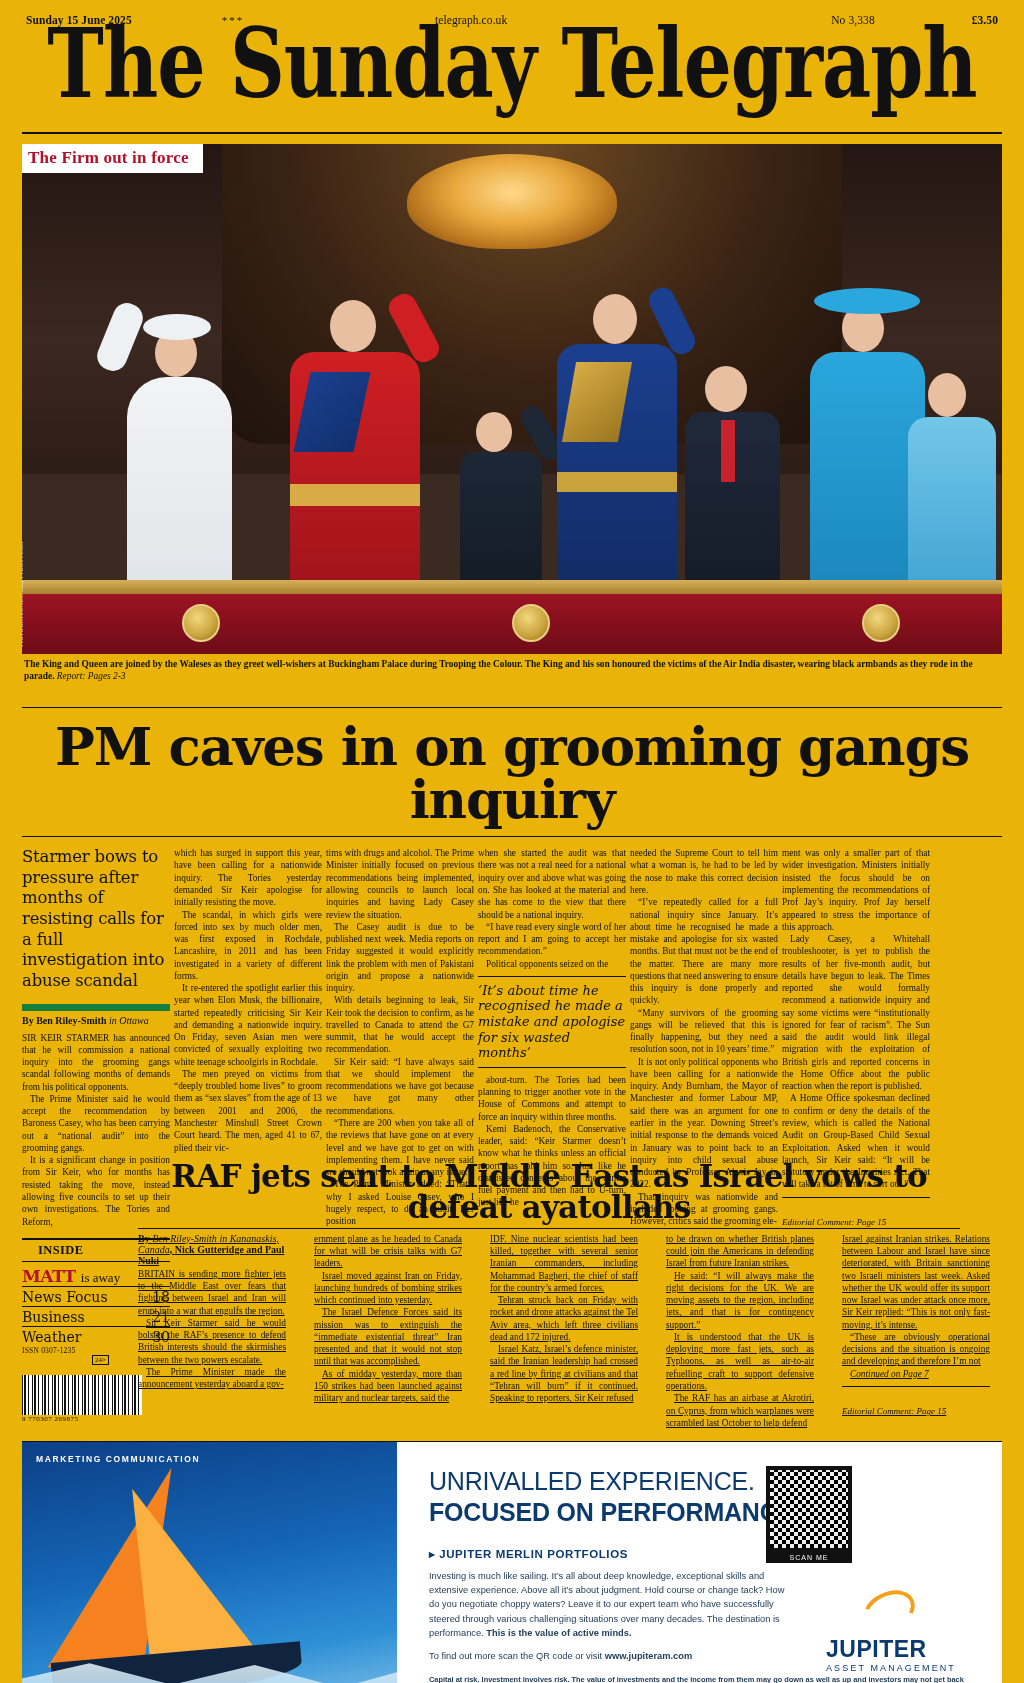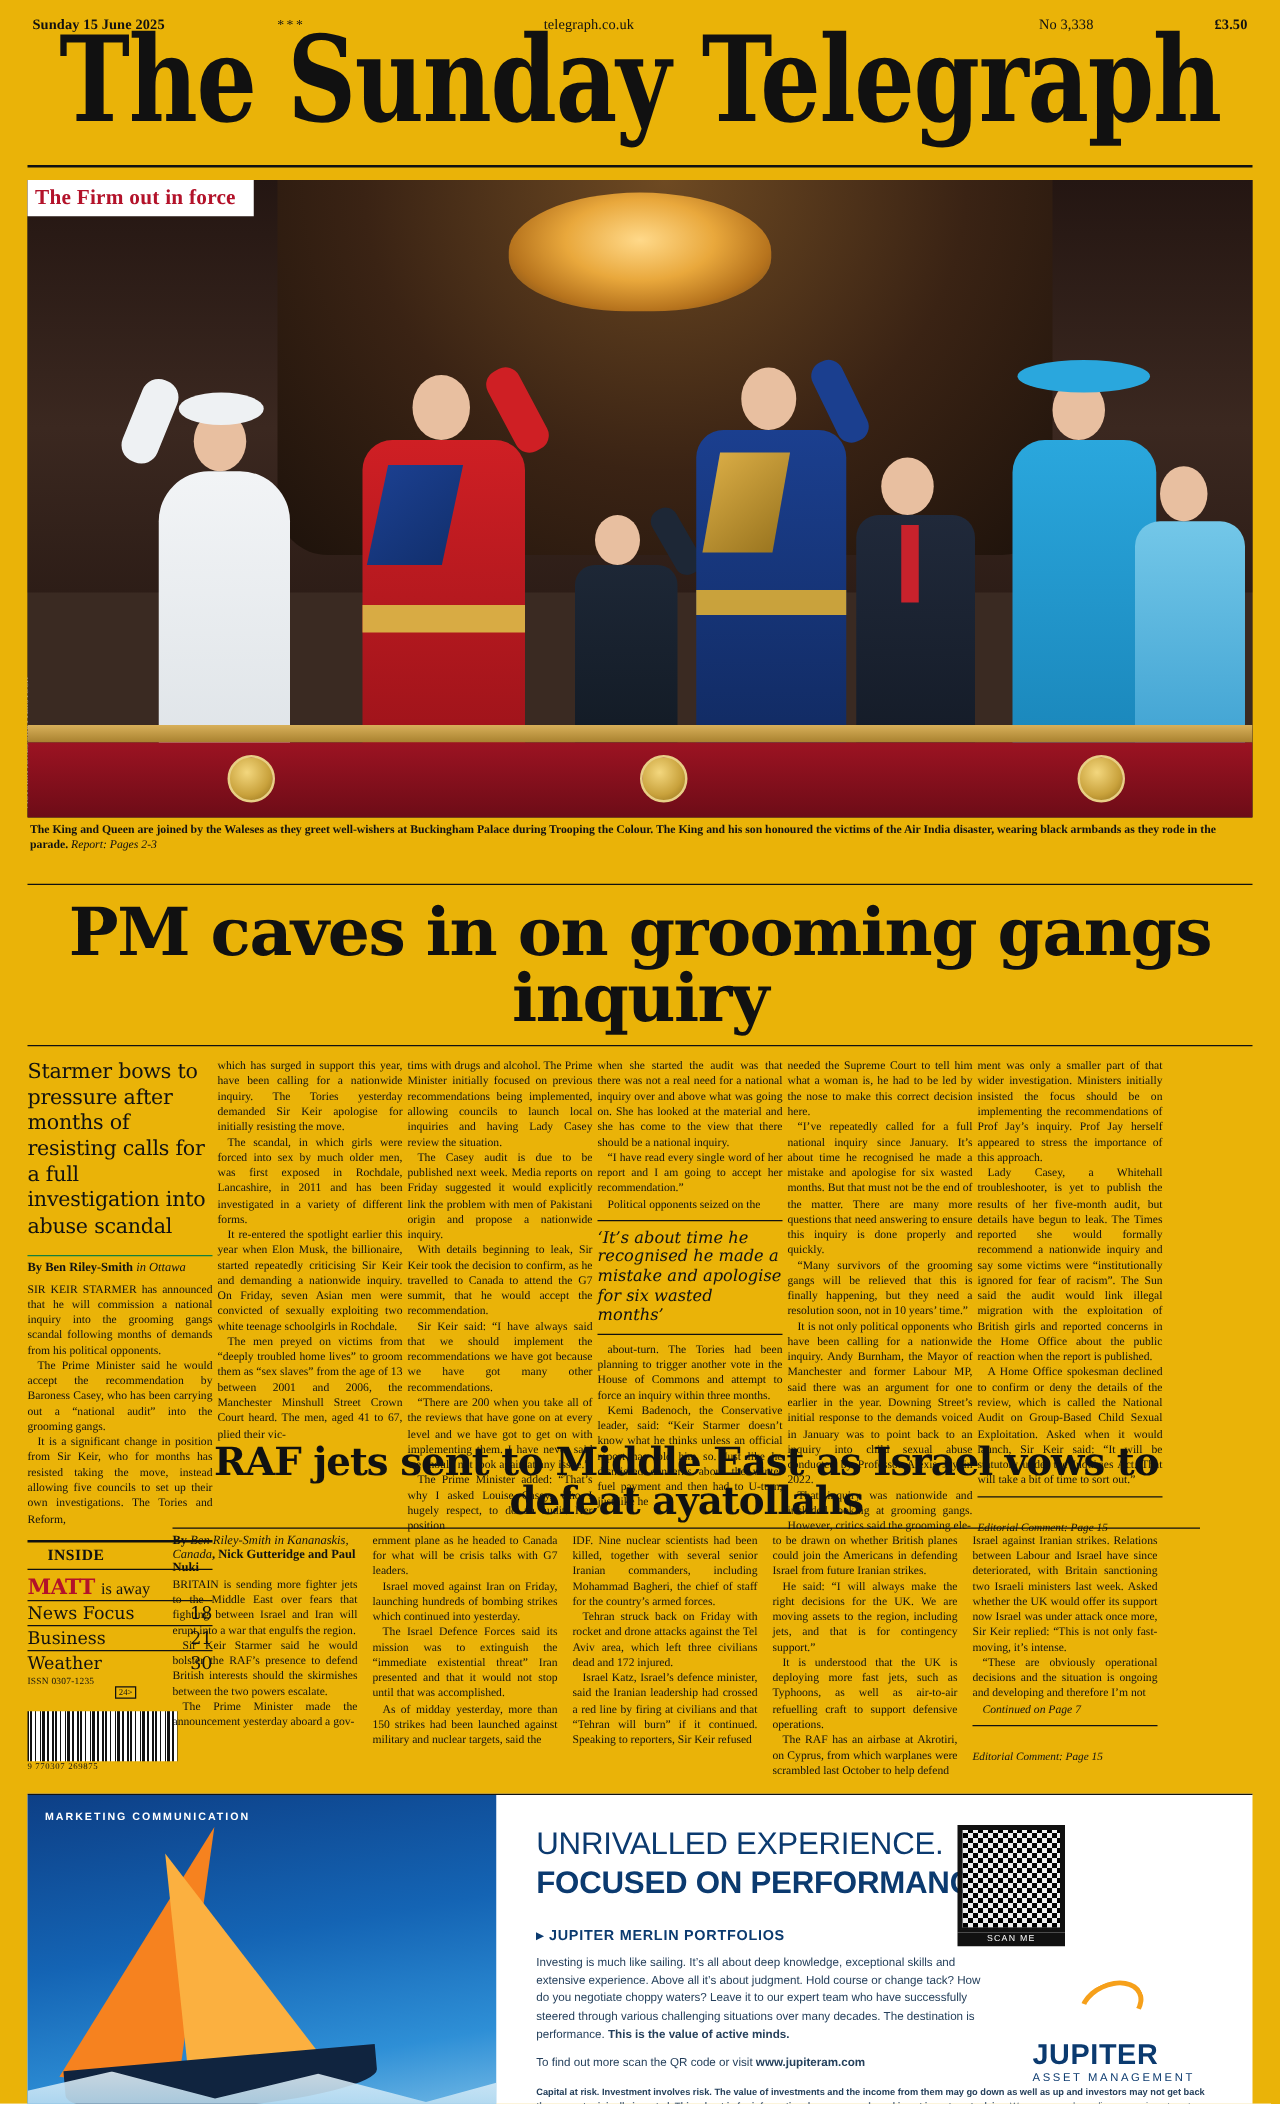--- a/index.html
+++ b/index.html
@@ -123,21 +123,21 @@
   .standfirst {
     font-family: "DejaVu Serif", "Liberation Serif", serif;
     font-size: 16.5px;
     line-height: 1.25;
     font-weight: 400;
     letter-spacing: -0.2px;
   }
   .byline {
     font-size: 10px;
     margin-top: 12px;
-    border-top: 1px solid #15803d;
+    border-top: 7px solid #15803d;
     padding-top: 4px;
     font-weight: 700;
   }
   .byline i { font-weight: 400; }
   .col p {
     font-size: 9.3px;
     line-height: 1.32;
     margin: 0;
     text-align: justify;
     text-indent: 8px;
@@ -229,21 +229,22 @@
     letter-spacing: -0.8px;
     margin: 0 0 4px 0;
     text-align: center;
     line-height: 1;
     border-bottom: 1px solid #111;
     padding-bottom: 5px;
   }
   .sec-grid {
     display: grid;
     grid-template-columns: 148px 148px 148px 148px 148px;
-    column-gap: 12px;
+    column-gap: 28px;
+    text-decoration: underline;
   }
   .sec-grid p {
     font-size: 9.3px;
     line-height: 1.32;
     margin: 0;
     text-align: justify;
     text-indent: 8px;
   }
   .sec-grid p.first { text-indent: 0; }
   .sec-byline { font-size: 10px; font-weight: 700; margin-bottom: 2px; }

